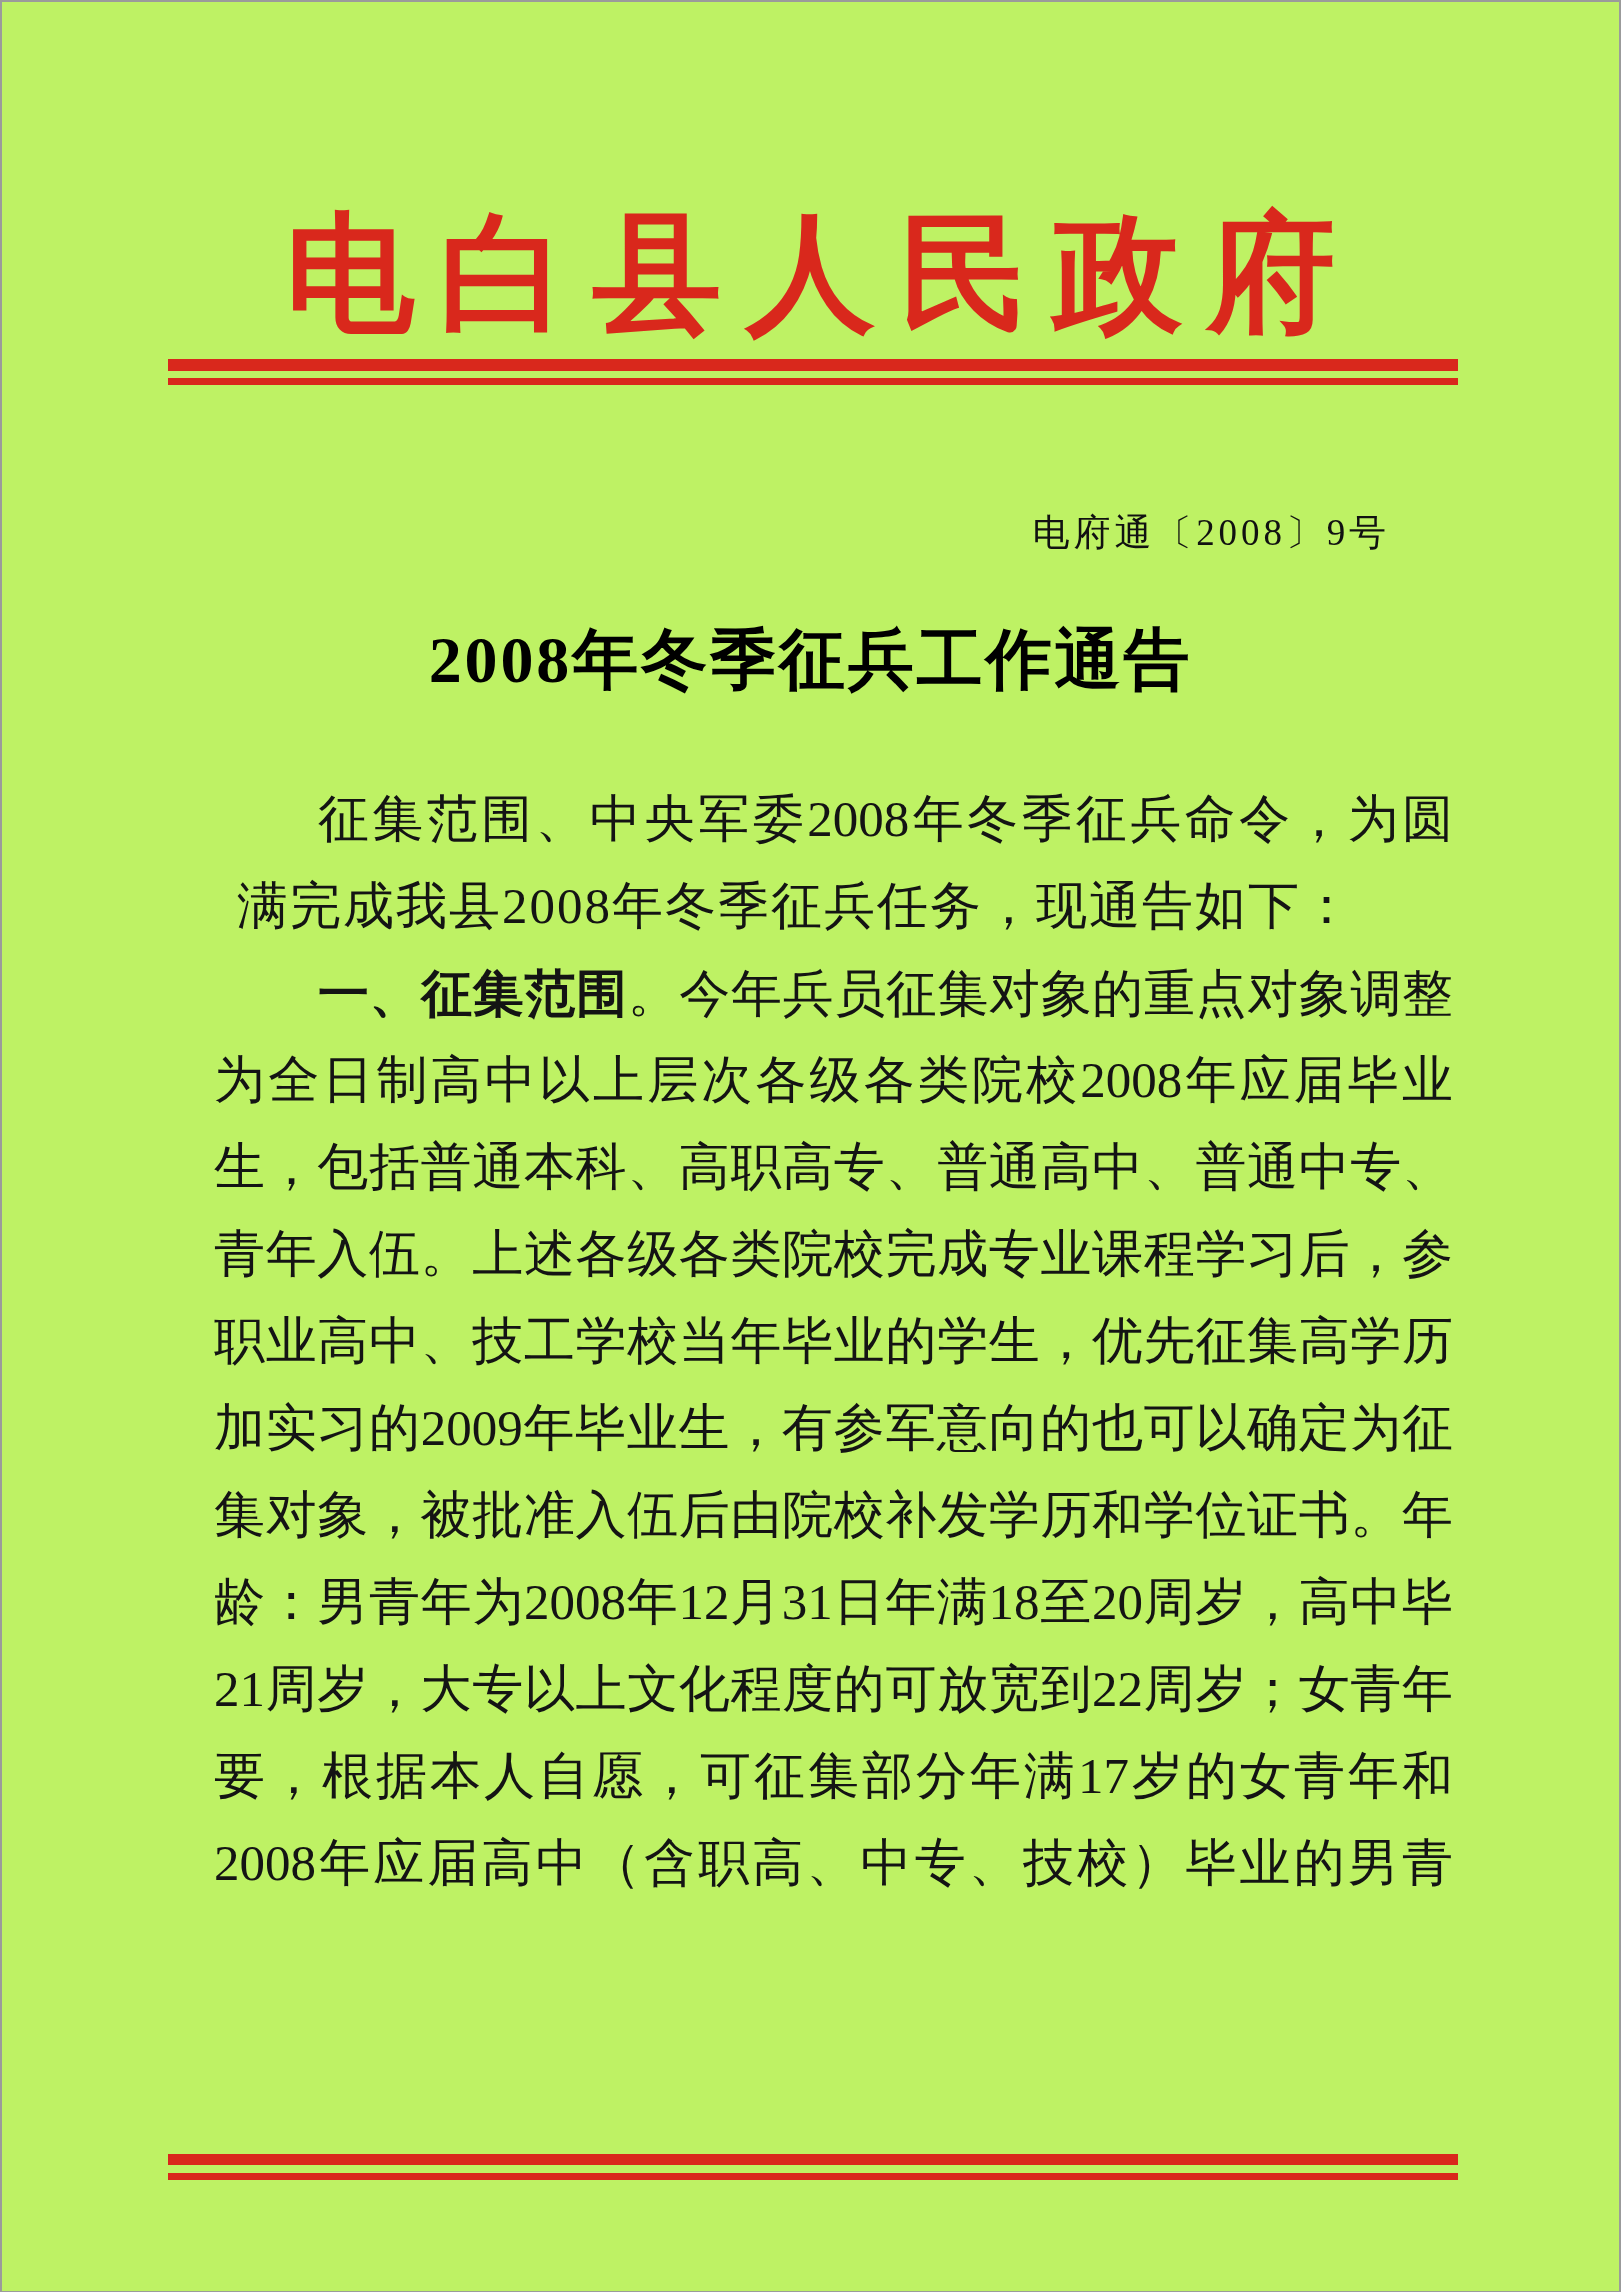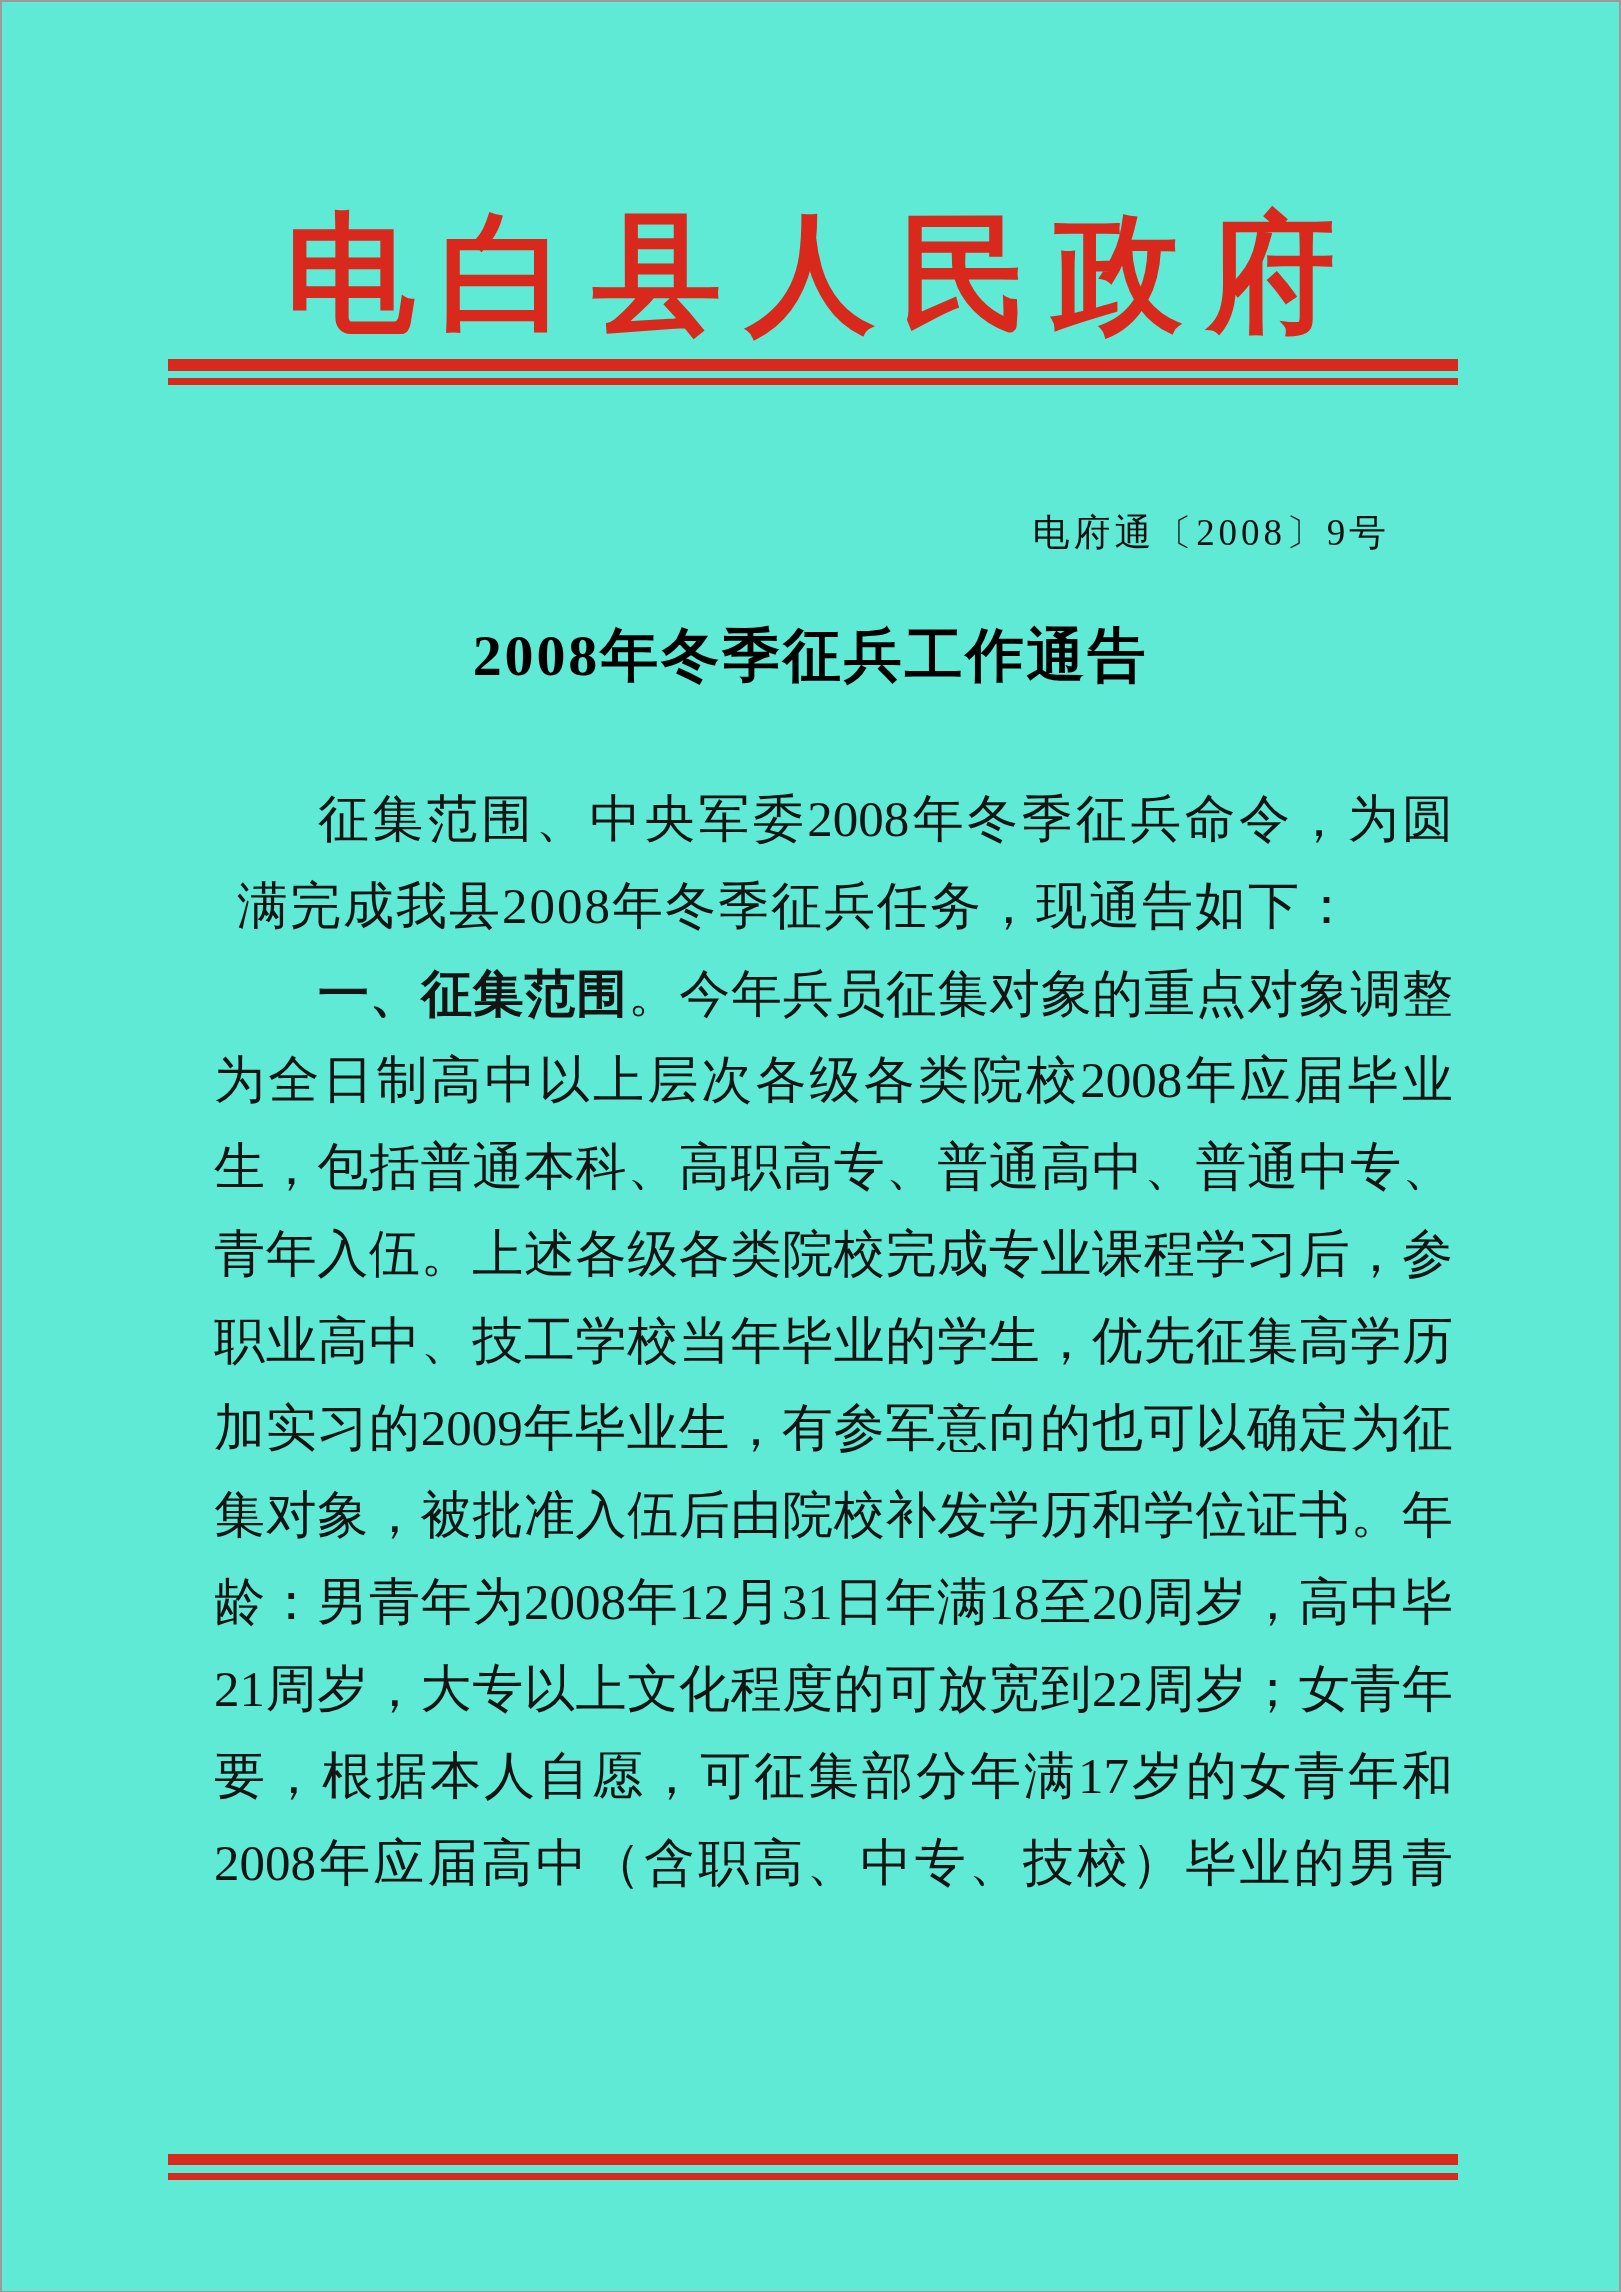--- a/index.html
+++ b/index.html
@@ -1,21 +1,21 @@
 <!DOCTYPE html>
 <html><head>
 <meta charset="utf-8">
 <style>
   html, body { margin: 0; padding: 0; background: #ffffff; }
   .page {
     position: relative;
     width: 1621px;
     height: 2293px;
     box-sizing: border-box;
-    background: #5eead4;
+    background: #bef264;
     border: 2px solid #9b9b9b;
     overflow: hidden;
     font-family: "Liberation Serif", "DejaVu Serif", serif;
   }
   .gov-header {
     position: absolute;
     top: 208px;
     left: 0;
     width: 100%;
     text-align: center;
@@ -45,21 +45,21 @@
     letter-spacing: 3.9px;
     color: #111111;
     white-space: nowrap;
   }
   .doc-title {
     position: absolute;
     top: 625px;
     left: 0;
     width: 100%;
     text-align: center;
-    font-size: 58px;
+    font-size: 66px;
     line-height: 1;
     font-weight: bold;
     letter-spacing: 2.9px;
     color: #000000;
     white-space: nowrap;
   }
   .body-text {
     position: absolute;
     top: 774px;
     left: 212px;

